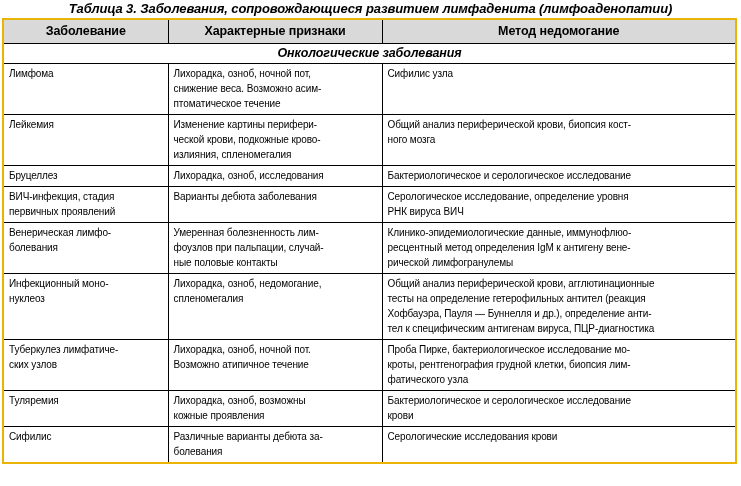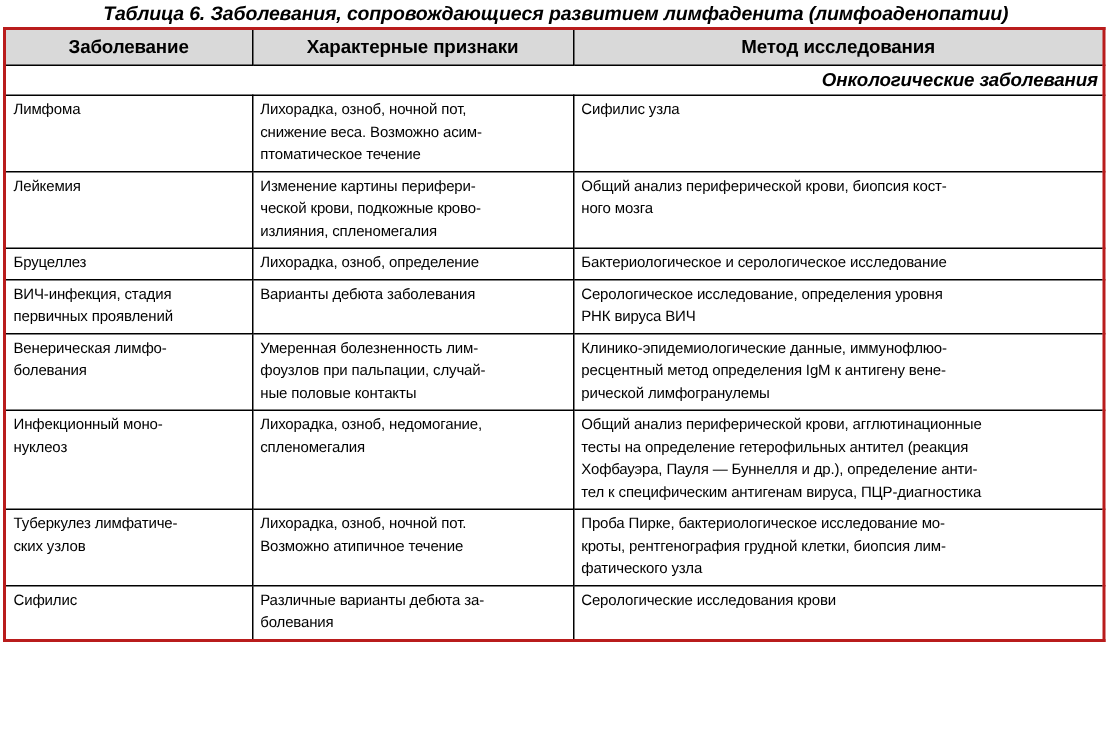--- a/index.html
+++ b/index.html
@@ -23,21 +23,21 @@
     font-size: 13px;
     line-height: 15px;
     padding: 1px 0 2px 0;
     letter-spacing: -0.1px;
   }
   table.med-table {
     border-collapse: collapse;
     table-layout: fixed;
     width: 661px;
     margin: 0 2px;
-    border: 2px solid #b91c1c;
+    border: 2px solid #eab308;
   }
   table.med-table col.c1 { width: 165px; }
   table.med-table col.c2 { width: 214px; }
   table.med-table col.c3 { width: 354px; }
   table.med-table th {
     background: #d9d9d9;
     border: 1px solid #000000;
     font-size: 12.5px;
     font-weight: bold;
     text-align: center;
@@ -48,46 +48,46 @@
   table.med-table td {
     border: 1px solid #000000;
     font-size: 10px;
     line-height: 15px;
     padding: 2px 5px 3px 5px;
     vertical-align: top;
     white-space: pre-line;
     letter-spacing: -0.1px;
   }
   table.med-table td.section-cell {
-    text-align: right;
+    text-align: center;
     font-weight: bold;
     font-style: italic;
     font-size: 12.5px;
     padding: 2px 3px;
     white-space: normal;
   }
 </style>
 </head>
 <body>
 
 <div class="page">
 
-  <div class="table-title">Таблица 6. Заболевания, сопровождающиеся развитием лимфаденита (лимфоаденопатии)</div>
+  <div class="table-title">Таблица 3. Заболевания, сопровождающиеся развитием лимфаденита (лимфоаденопатии)</div>
 
   <table class="med-table">
     <colgroup>
       <col class="c1">
         <col class="c2">
         <col class="c3">
     </colgroup>
     <thead>
       <tr>
         <th>Заболевание</th>
         <th>Характерные признаки</th>
-        <th>Метод исследования</th>
+        <th>Метод недомогание</th>
       </tr>
     </thead>
     <tbody>
 
       <tr>
         <td colspan="3" class="section-cell">Онкологические заболевания</td>
       </tr>
       <tr>
         <td>Лимфома</td>
         <td>Лихорадка, озноб, ночной пот,
@@ -99,28 +99,28 @@
         <td>Лейкемия</td>
         <td>Изменение картины перифери-
 ческой крови, подкожные крово-
 излияния, спленомегалия</td>
         <td>Общий анализ периферической крови, биопсия кост-
 ного мозга</td>
       </tr>
 
       <tr>
         <td>Бруцеллез</td>
-        <td>Лихорадка, озноб, определение</td>
+        <td>Лихорадка, озноб, исследования</td>
         <td>Бактериологическое и серологическое исследование</td>
       </tr>
       <tr>
         <td>ВИЧ-инфекция, стадия
 первичных проявлений</td>
         <td>Варианты дебюта заболевания</td>
-        <td>Серологическое исследование, определения уровня
+        <td>Серологическое исследование, определение уровня
 РНК вируса ВИЧ</td>
       </tr>
       <tr>
         <td>Венерическая лимфо-
 болевания</td>
         <td>Умеренная болезненность лим-
 фоузлов при пальпации, случай-
 ные половые контакты</td>
         <td>Клинико-эпидемиологические данные, иммунофлюо-
 ресцентный метод определения IgM к антигену вене-
@@ -139,20 +139,27 @@
       <tr>
         <td>Туберкулез лимфатиче-
 ских узлов</td>
         <td>Лихорадка, озноб, ночной пот.
 Возможно атипичное течение</td>
         <td>Проба Пирке, бактериологическое исследование мо-
 кроты, рентгенография грудной клетки, биопсия лим-
 фатического узла</td>
       </tr>
       <tr>
+        <td>Туляремия</td>
+        <td>Лихорадка, озноб, возможны
+кожные проявления</td>
+        <td>Бактериологическое и серологическое исследование
+крови</td>
+      </tr>
+      <tr>
         <td>Сифилис</td>
         <td>Различные варианты дебюта за-
 болевания</td>
         <td>Серологические исследования крови</td>
       </tr>
     </tbody>
   </table>
 
 </div>
 

